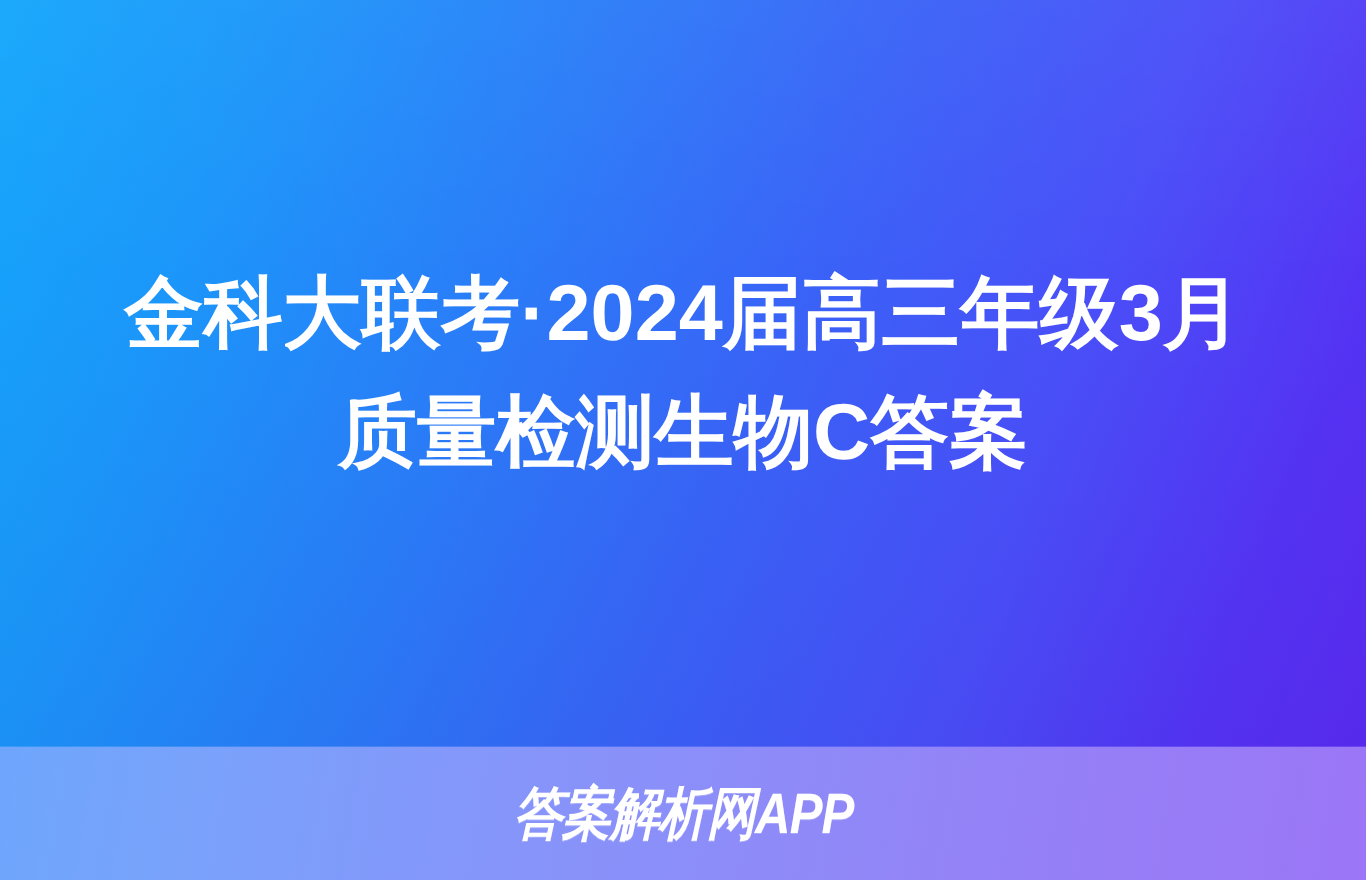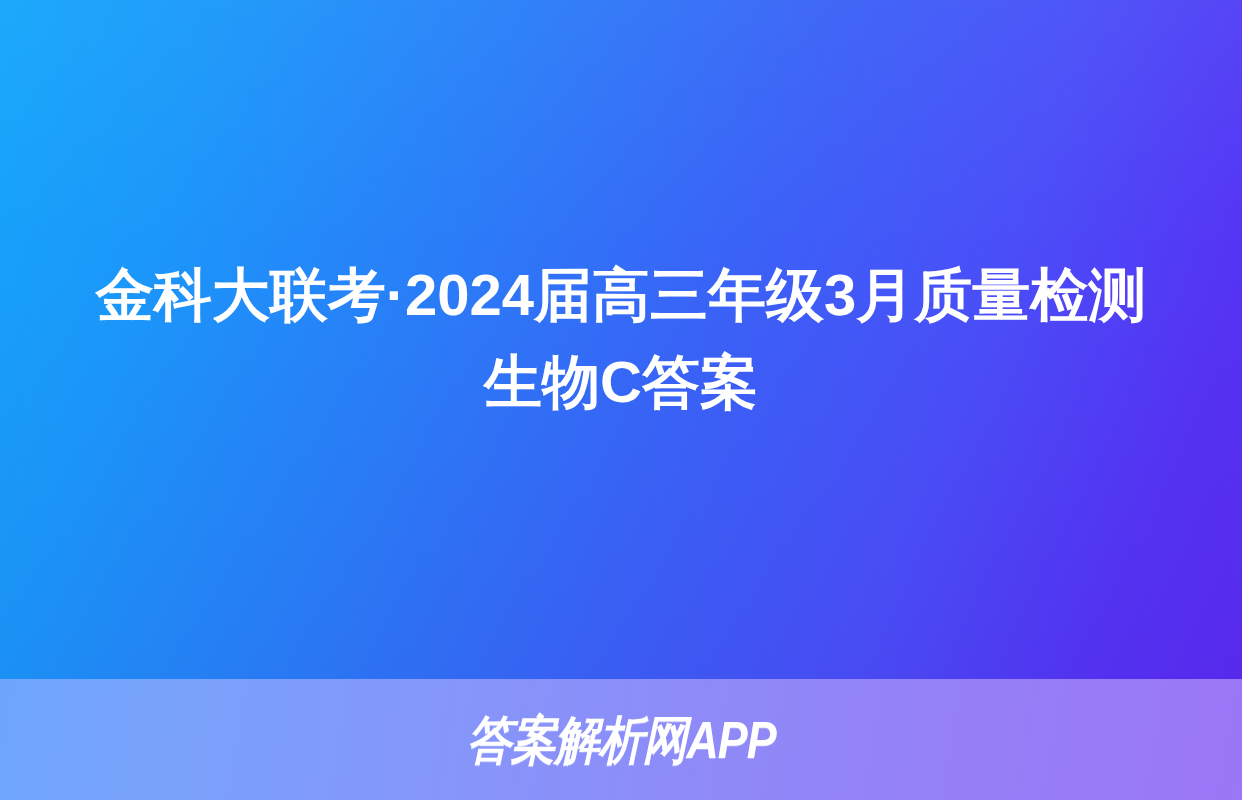--- a/index.html
+++ b/index.html
@@ -59,21 +59,21 @@
 
   .hero-title {
     position: relative;
     z-index: 2;
     margin: 0;
     width: 100%;
     text-align: center;
     color: #ffffff;
     font-family: "Liberation Sans", "DejaVu Sans", sans-serif;
     font-weight: 700;
-    font-size: 58px;
+    font-size: 72px;
     line-height: 1.49;
     letter-spacing: 0px;
     word-break: break-all;
     text-rendering: geometricPrecision;
   }
 
   
   .footer-band {
     position: relative;
     flex: 0 0 121px;

